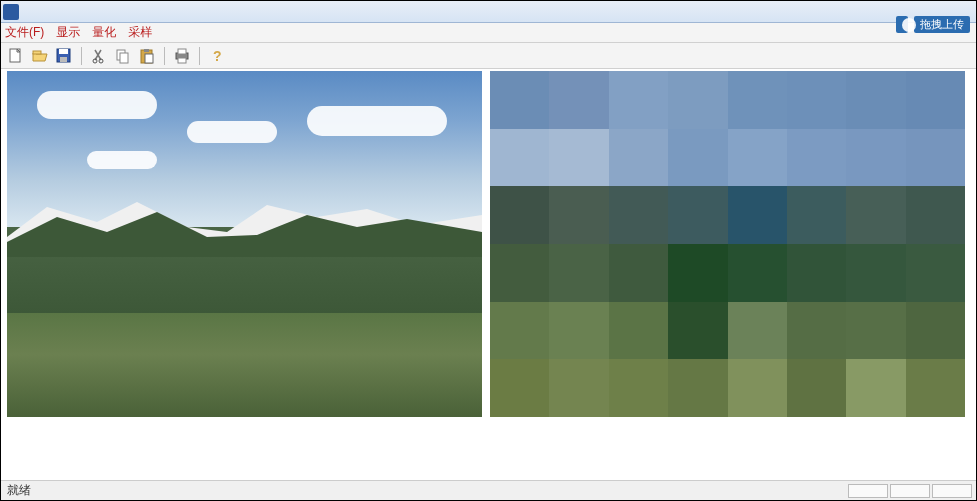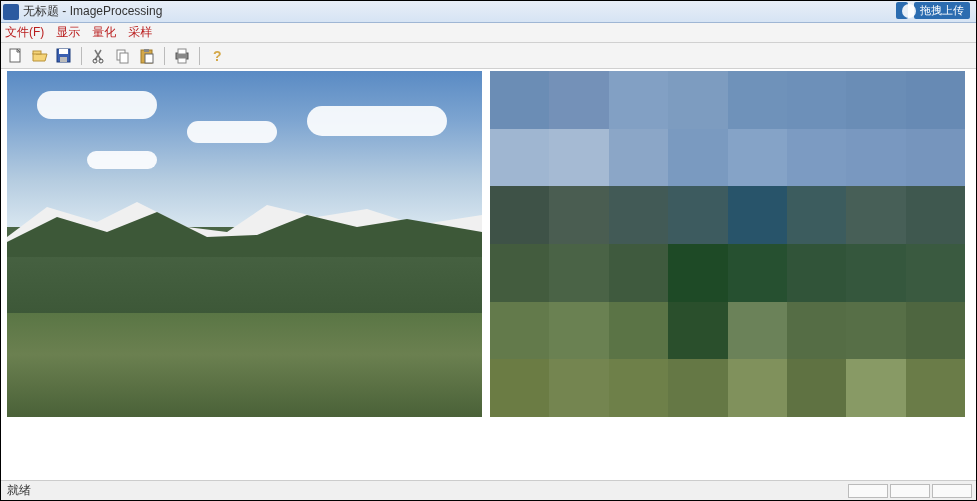--- a/index.html
+++ b/index.html
@@ -1,20 +1,20 @@
 <!DOCTYPE html>
 <html><head>
 <meta charset="utf-8">
 <style>
 *{margin:0;padding:0;box-sizing:border-box}
 body{font-family:"Microsoft YaHei","SimSun",Tahoma,sans-serif;font-size:12px;background:#fff;width:977px;height:501px;overflow:hidden;position:relative;border:1px solid #000}
 .titlebar{height:22px;background:linear-gradient(#e8eef7,#d6e4f4);border-bottom:1px solid #9fb6d4;display:flex;align-items:center;padding:0 2px;position:relative}
 .titlebar .app-icon{width:16px;height:16px;margin-right:4px;background:#2b5aa0;border-radius:2px;display:inline-block}
 .titlebar .title-text{color:#333;flex:1}
-.titlebar .win-controls{position:absolute;right:2px;top:1px;display:flex;gap:2px}
+.titlebar .win-controls{position:absolute;right:2px;top:15px;display:flex;gap:2px}
 .titlebar .extra-btn{background:#2b6cb0;color:#fff;font-size:11px;padding:1px 6px;border-radius:2px;margin-right:4px;display:flex;align-items:center;gap:2px}
 .titlebar .extra-btn .cloud{width:14px;height:14px;background:#fff;border-radius:50%;display:inline-block}
 .menubar{height:20px;background:#f4f4f4;border-bottom:1px solid #d0d0d0;display:flex;align-items:center;padding:0 4px;gap:12px}
 .menubar span{color:#b91c1c;cursor:default}
 .toolbar{height:26px;background:#f4f4f4;border-bottom:1px solid #d0d0d0;display:flex;align-items:center;padding:0 6px;gap:6px}
 .tool-btn{width:18px;height:18px;display:inline-flex;align-items:center;justify-content:center;cursor:pointer}
 .tool-sep{width:1px;height:18px;background:#bbb;margin:0 2px}
 .content{position:absolute;top:68px;left:0;right:0;bottom:22px;background:#fff;padding:2px}
 .images{display:flex;gap:8px;height:346px;padding:0 4px}
 .left-img{width:475px;height:346px;flex-shrink:0}
@@ -30,21 +30,20 @@
 .statusbar{position:absolute;bottom:0;left:0;right:0;height:20px;background:#f0f0f0;border-top:1px solid #ccc;display:flex;align-items:center;padding:0 6px;font-size:12px;color:#333}
 .status-panes{position:absolute;right:4px;display:flex;gap:2px}
 .status-pane{width:40px;height:14px;border:1px solid #bbb;background:#fafafa}
 svg{display:block}
 </style>
 </head>
 <body>
 
 <div class="titlebar">
   <span class="app-icon"></span>
-  <span class="title-text">无标题 - ImageProcessing</span>
   <div class="win-controls">
     <span class="extra-btn">
         <span class="cloud"></span>
       </span>
     <span class="extra-btn">拖拽上传</span>
   </div>
 </div>
 
 <div class="menubar">
   <span>文件(F)</span>

